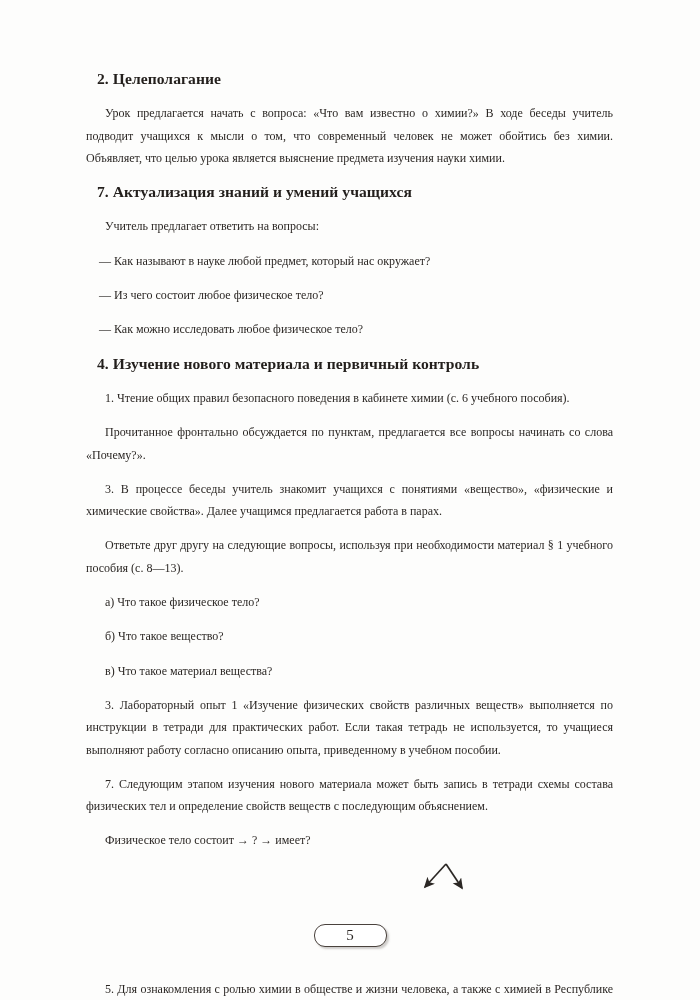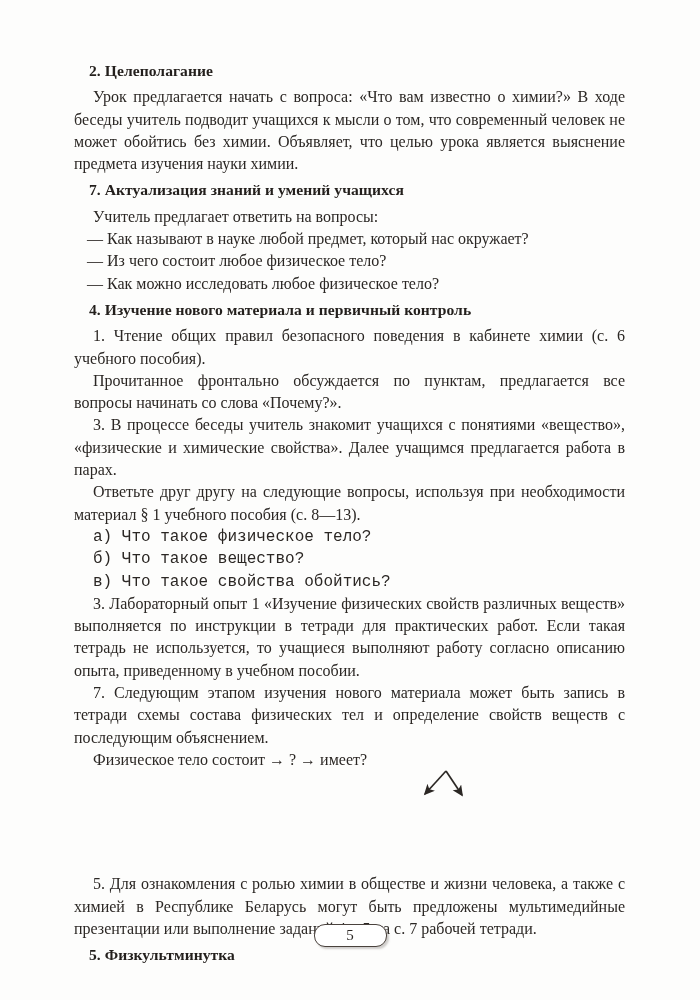--- a/index.html
+++ b/index.html
@@ -32,41 +32,40 @@
     width: 551px;
   }
 
   .heading {
     font-weight: bold;
     font-size: 15.6px;
     line-height: 22.3px;
     text-indent: 11px;
     color: #231f1c;
     letter-spacing: 0.05px;
-    margin: 4px;
+    margin: 12px;
   }
 
   .para {
-    font-size: 16px;
+    font-size: 12px;
     line-height: 22.3px;
     text-align: justify;
     text-justify: inter-word;
     text-indent: 19px;
     color: #2b2724;
-    margin: 0;
+    margin: 12px;
     hyphens: manual;
   }
 
   .para.dash {
     text-indent: 13px;
   }
 
   .para.sub {
     text-indent: 19px;
-    font-family: Liberation Mono, monospace;
   }
 
   .para.last-line-left {
     text-align: left;
   }
 
   .diagram {
     position: relative;
     height: 62px;
   }
@@ -131,21 +130,21 @@
     <p class="para">Прочитанное фронтально обсуждается по пунктам, предлагается все вопросы начинать со слова «Почему?».</p>
 
     <p class="para">3. В процессе беседы учитель знакомит учащихся с понятиями «вещество», «физические и химические свойства». Далее учащимся предлагается работа в парах.</p>
 
     <p class="para">Ответьте друг другу на следующие вопросы, используя при необходимости материал § 1 учебного пособия (с. 8—13).</p>
 
     <p class="para sub last-line-left">а) Что такое физическое тело?</p>
 
     <p class="para sub last-line-left">б) Что такое вещество?</p>
 
-    <p class="para sub last-line-left">в) Что такое свойства обойтись?</p>
+    <p class="para sub last-line-left">в) Что такое материал вещества?</p>
 
     <p class="para">3. Лабораторный опыт 1 «Изучение физических свойств различных веществ» выполняется по инструкции в тетради для практических работ. Если такая тетрадь не используется, то учащиеся выполняют работу согласно описанию опыта, приведенному в учебном пособии.</p>
 
     <p class="para">7. Следующим этапом изучения нового материала может быть запись в тетради схемы состава физических тел и определение свойств веществ с последующим объяснением.</p>
 
     <p class="para last-line-left">Физическое тело состоит → ? → имеет?</p>
 
     <div class="diagram">
       <svg class="arrows-svg" width="170" height="50" viewBox="0 0 170 50">
         <defs>

